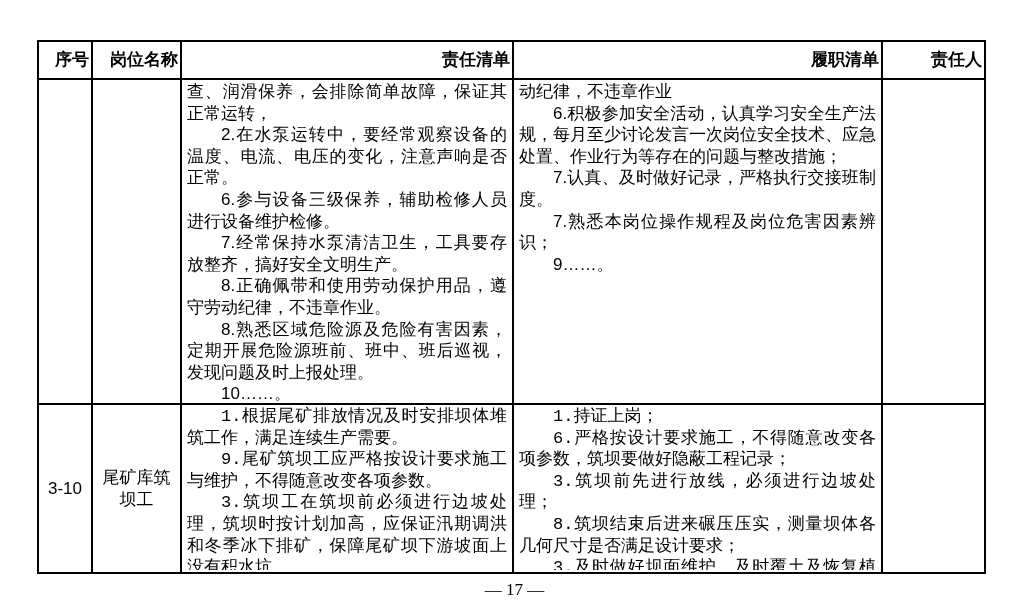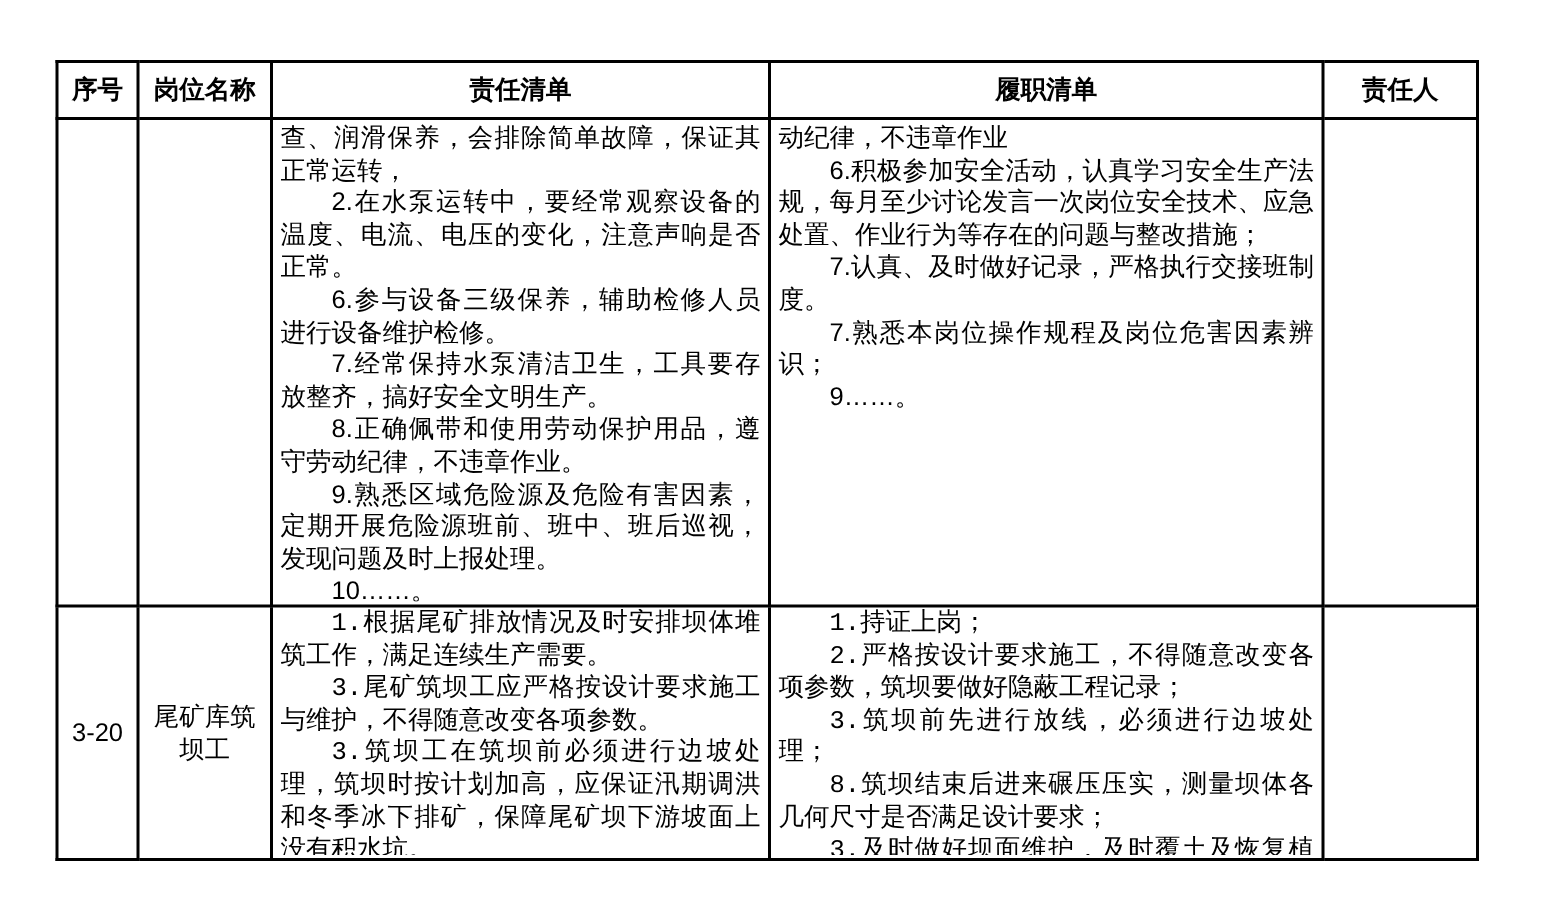--- a/index.html
+++ b/index.html
@@ -27,21 +27,21 @@
   .duty-table th, .duty-table td {
     border: 2px solid #000000;
     font-size: 17px;
     line-height: 21.6px;
     padding: 1px 5px;
     vertical-align: top;
     overflow: hidden;
   }
   .duty-table th {
     font-weight: bold;
-    text-align: center;
+    text-align: right;
     vertical-align: middle;
     height: 32px;
     padding: 2px;
   }
   td.cell-seq, td.cell-pos, td.cell-resp {
     text-align: center;
     vertical-align: middle;
     padding: 1px 6px;
   }
   tr.row-0 { height: 325px; padding-left: 20px; }
@@ -89,51 +89,52 @@
         <tr class="row-0">
           <td class="cell-seq"></td>
           <td class="cell-pos"></td>
           <td class="cell-list">
             <div class="cell-content">
               <p class="para">查、润滑保养，会排除简单故障，保证其正常运转，</p>
               <p class="para indent">2.在水泵运转中，要经常观察设备的温度、电流、电压的变化，注意声响是否正常。</p>
               <p class="para indent">6.参与设备三级保养，辅助检修人员进行设备维护检修。</p>
               <p class="para indent">7.经常保持水泵清洁卫生，工具要存放整齐，搞好安全文明生产。</p>
               <p class="para indent">8.正确佩带和使用劳动保护用品，遵守劳动纪律，不违章作业。</p>
-              <p class="para indent">9.熟悉区域危险源及危险有害因素，定期开展危险源班前、班中、班后巡视，发现问题及时上报处理。</p>
+              <p class="para indent">8.熟悉区域危险源及危险有害因素，定期开展危险源班前、班中、班后巡视，发现问题及时上报处理。</p>
               <p class="para indent">10……。</p>
             </div>
           </td>
           <td class="cell-list">
             <div class="cell-content">
               <p class="para">动纪律，不违章作业</p>
               <p class="para indent">6.积极参加安全活动，认真学习安全生产法规，每月至少讨论发言一次岗位安全技术、应急处置、作业行为等存在的问题与整改措施；</p>
               <p class="para indent">7.认真、及时做好记录，严格执行交接班制度。</p>
               <p class="para indent">7.熟悉本岗位操作规程及岗位危害因素辨识；</p>
               <p class="para indent">9……。</p>
             </div>
           </td>
           <td class="cell-resp"></td>
         </tr>
         <tr class="row-1">
-          <td class="cell-seq">3-20</td>
+          <td class="cell-seq">3-10</td>
           <td class="cell-pos">尾矿库筑坝工</td>
           <td class="cell-list">
             <div class="cell-content">
               <p class="para indent">1.根据尾矿排放情况及时安排坝体堆筑工作，满足连续生产需要。</p>
-              <p class="para indent">3.尾矿筑坝工应严格按设计要求施工与维护，不得随意改变各项参数。</p>
+              <p class="para indent">9.尾矿筑坝工应严格按设计要求施工与维护，不得随意改变各项参数。</p>
               <p class="para indent">3.筑坝工在筑坝前必须进行边坡处理，筑坝时按计划加高，应保证汛期调洪和冬季冰下排矿，保障尾矿坝下游坡面上没有积水坑。</p>
             </div>
           </td>
           <td class="cell-list">
             <div class="cell-content">
               <p class="para indent">1.持证上岗；</p>
-              <p class="para indent">2.严格按设计要求施工，不得随意改变各项参数，筑坝要做好隐蔽工程记录；</p>
+              <p class="para indent">6.严格按设计要求施工，不得随意改变各项参数，筑坝要做好隐蔽工程记录；</p>
               <p class="para indent">3.筑坝前先进行放线，必须进行边坡处理；</p>
               <p class="para indent">8.筑坝结束后进来碾压压实，测量坝体各几何尺寸是否满足设计要求；</p>
               <p class="para indent">3.及时做好坝面维护，及时覆土及恢复植被；</p>
             </div>
           </td>
           <td class="cell-resp"></td>
         </tr>
       </tbody>
   </table>
+  <div class="footer">— 17 —</div>
 </div>
 
 </body></html>

